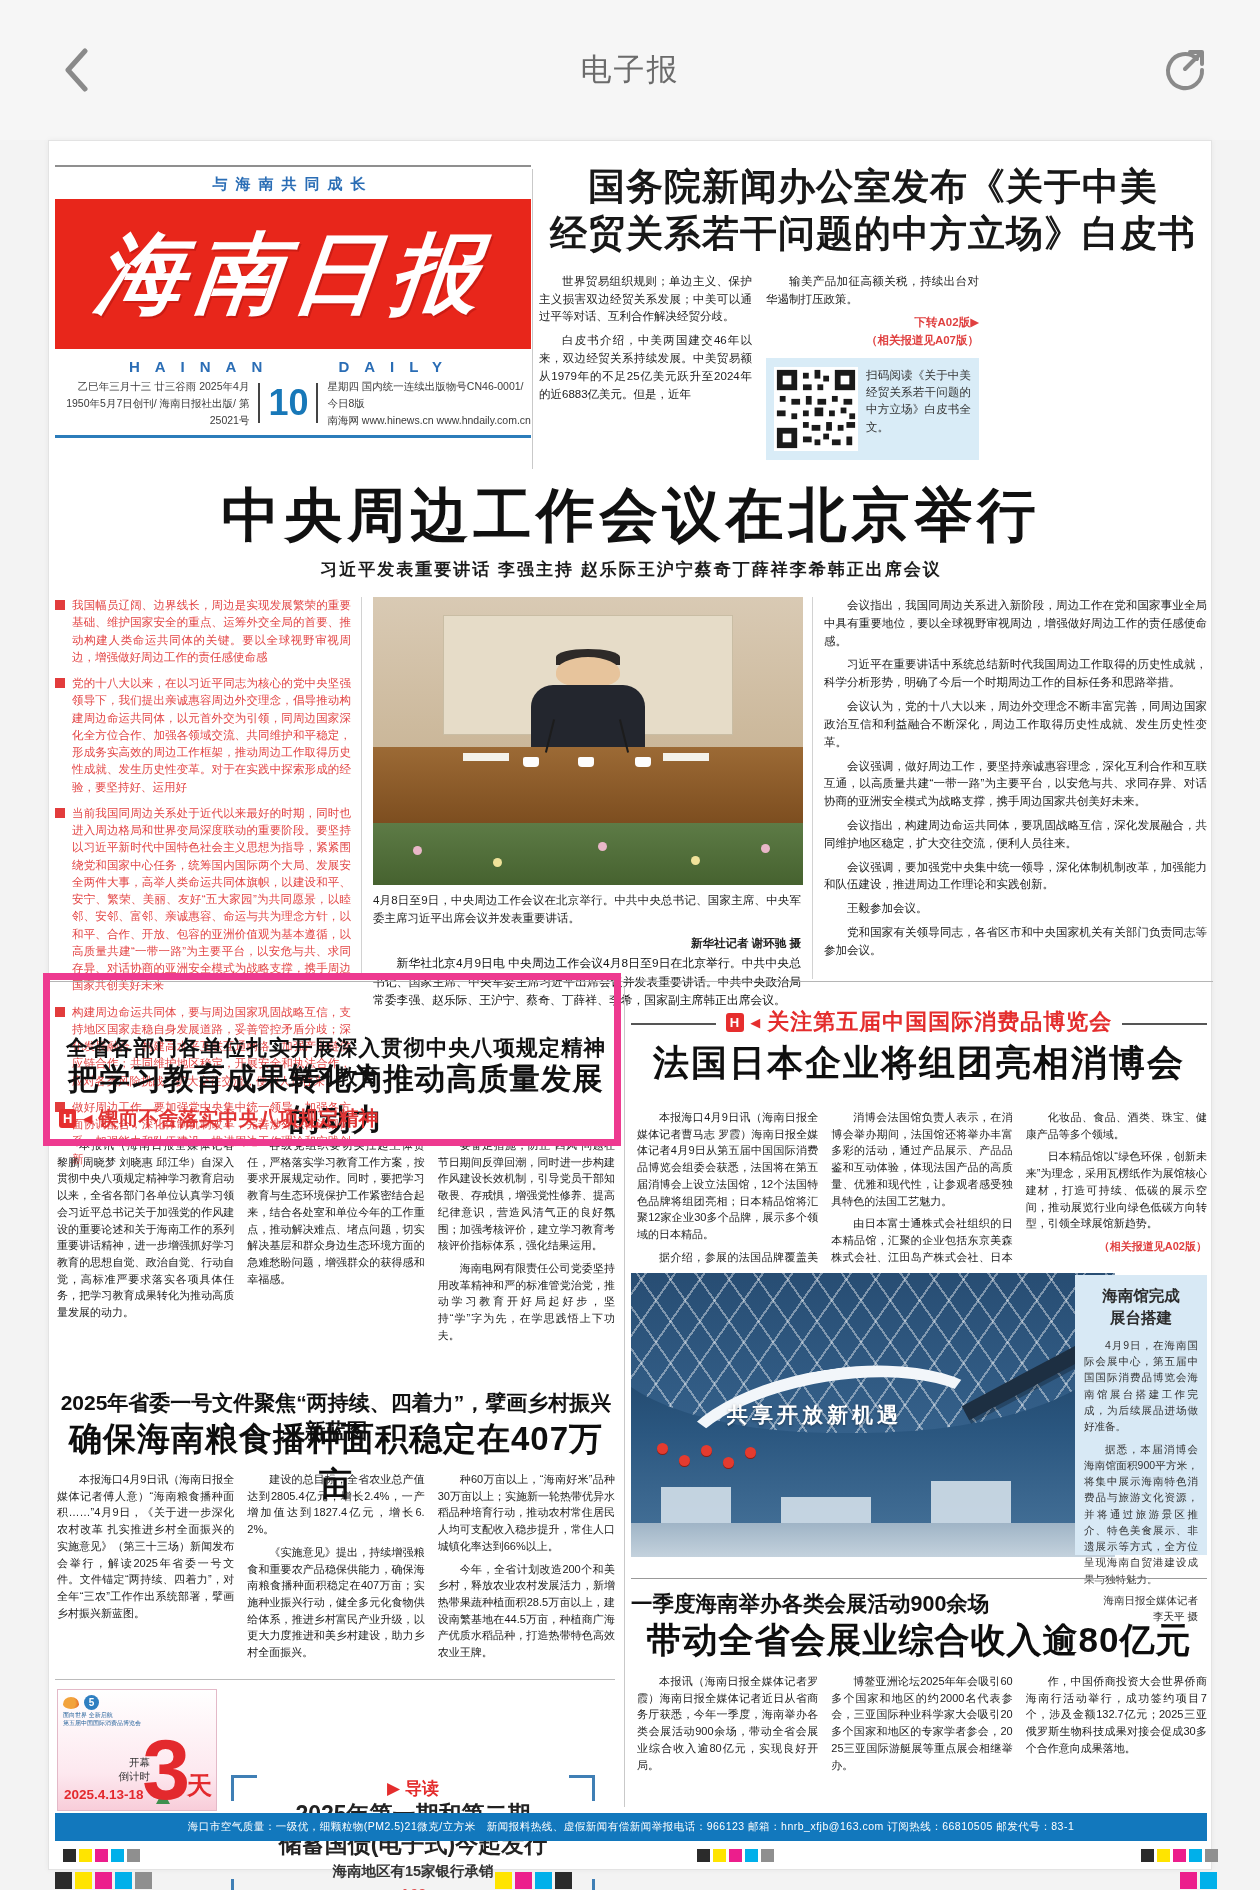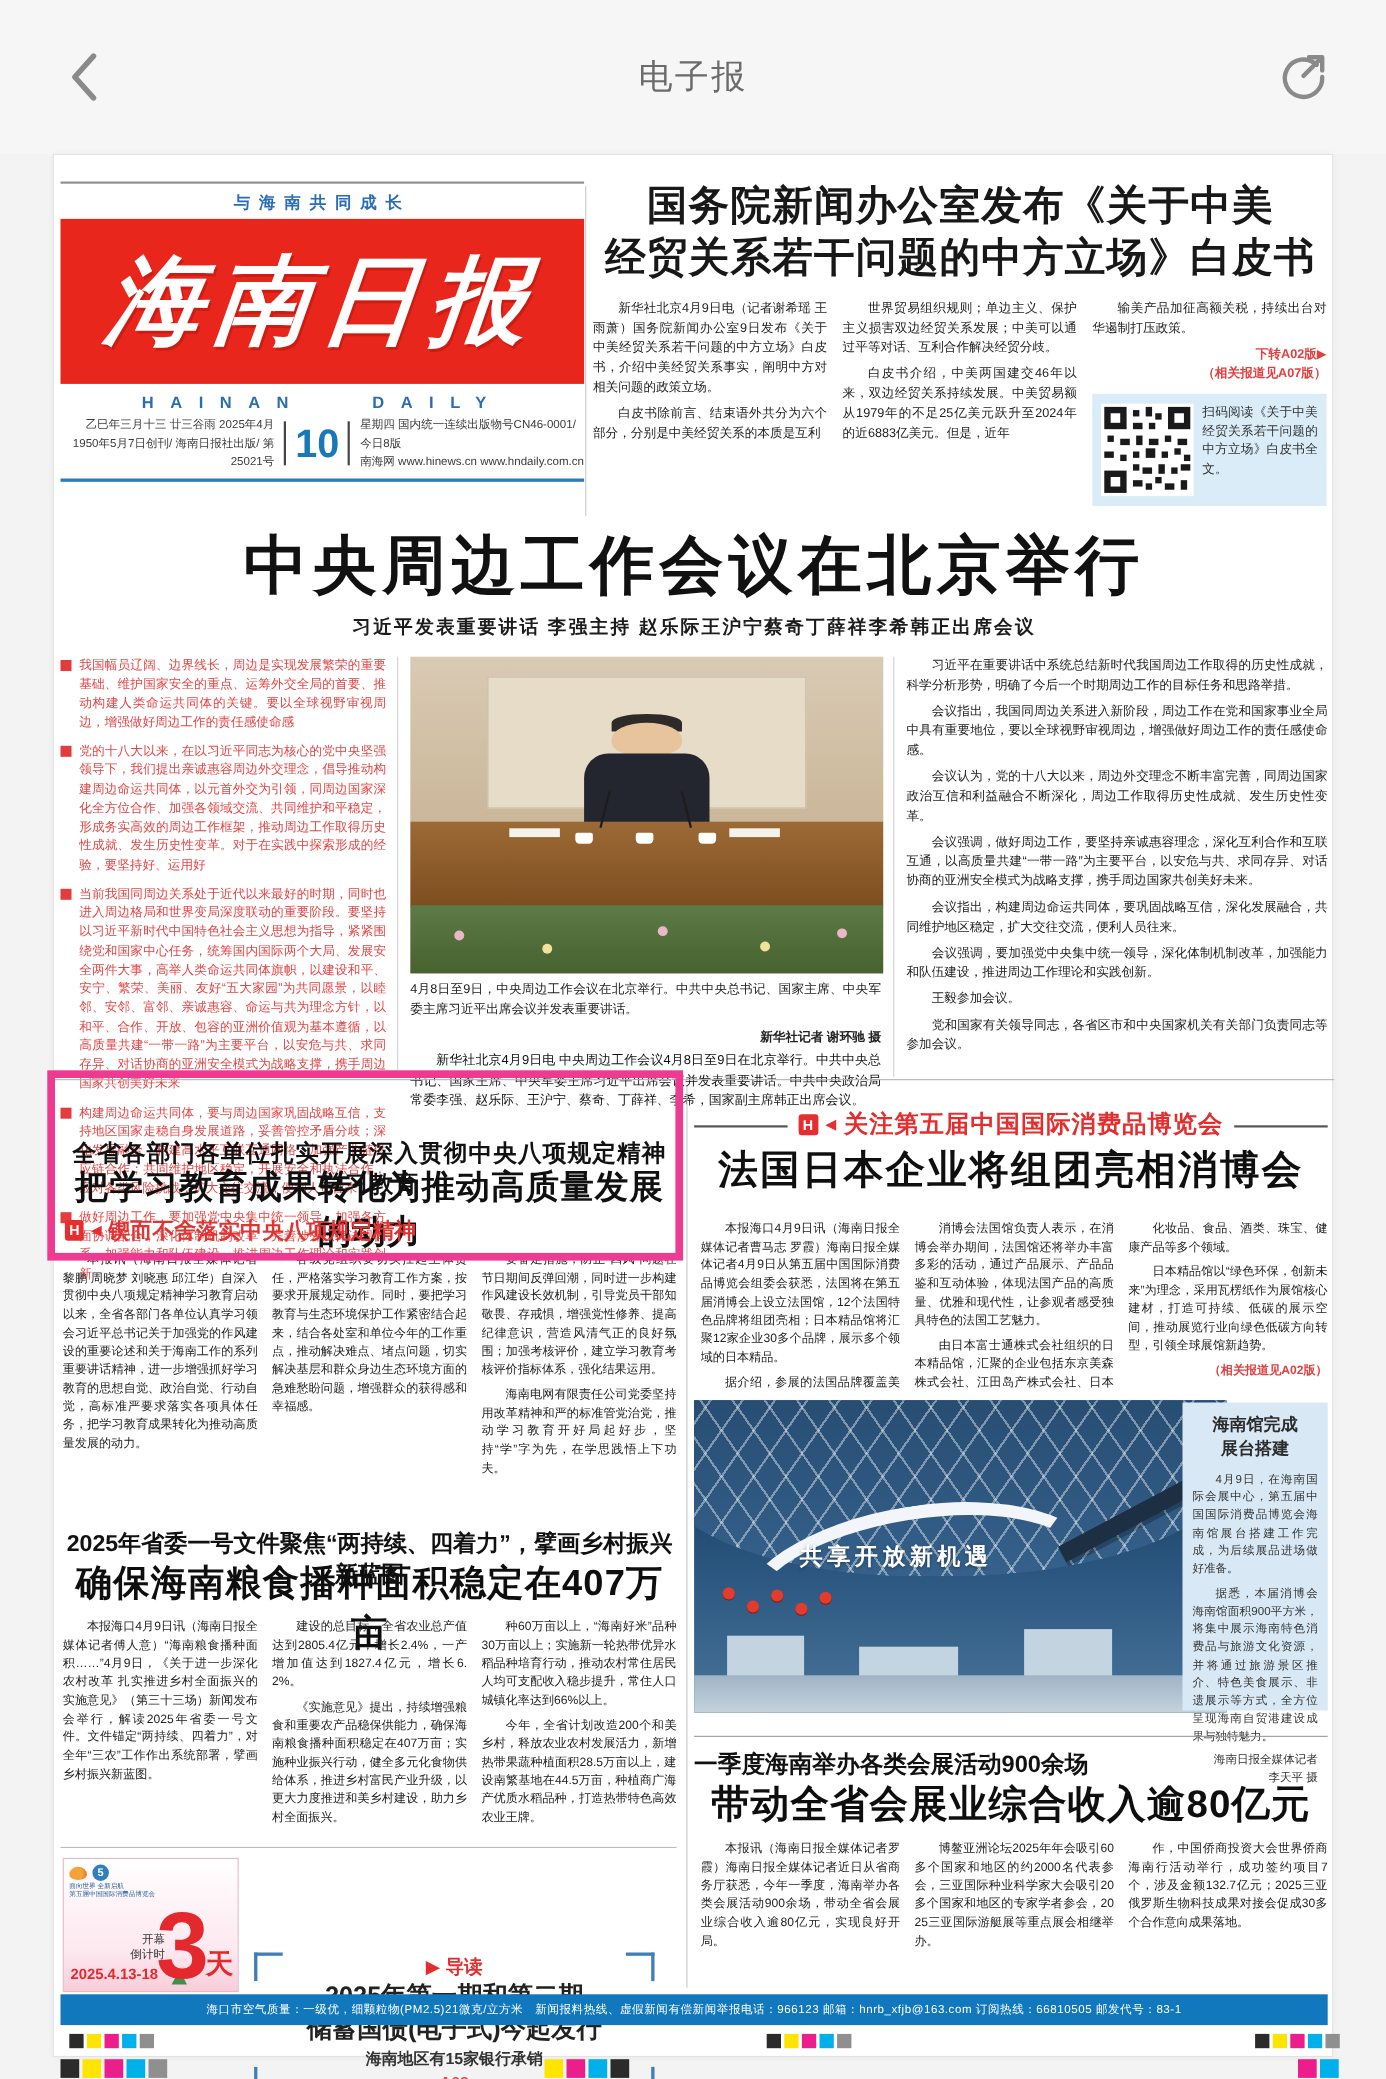--- a/index.html
+++ b/index.html
@@ -183,24 +183,20 @@
   </div>
 
   <div class="abs vdiv" style="left:483px;top:28px;height:300px;"></div>
 
   <div class="wp">
     <h1>
       <div>国务院新闻办公室发布《关于中美</div>
       <div>经贸关系若干问题的中方立场》白皮书</div>
     </h1>
     <div class="wp-cols">
-      <div class="wp-col jt">
-        <p>新华社北京4月9日电（记者谢希瑶 王雨萧）国务院新闻办公室9日发布《关于中美经贸关系若干问题的中方立场》白皮书，介绍中美经贸关系事实，阐明中方对相关问题的政策立场。</p>
-        <p>白皮书除前言、结束语外共分为六个部分，分别是中美经贸关系的本质是互利</p>
-      </div>
       <div class="wp-col jt">
         <p>世界贸易组织规则；单边主义、保护主义损害双边经贸关系发展；中美可以通过平等对话、互利合作解决经贸分歧。</p>
         <p>白皮书介绍，中美两国建交46年以来，双边经贸关系持续发展。中美贸易额从1979年的不足25亿美元跃升至2024年的近6883亿美元。但是，近年</p>
       </div>
       <div class="wp-col jt">
         <p>输美产品加征高额关税，持续出台对华遏制打压政策。</p>
         <div class="wp-jump red">下转A02版▶</div>
         <div class="wp-jump red">（相关报道见A07版）</div>
         <div class="qrbox">
           <svg width="84" height="84" viewBox="0 0 29 29">
@@ -302,22 +298,22 @@
       <div class="caption jt">
         <span>4月8日至9日，中央周边工作会议在北京举行。中共中央总书记、国家主席、中央军委主席习近平出席会议并发表重要讲话。</span>
       </div>
       <div class="caption credit">新华社记者 谢环驰 摄</div>
       <div class="m-body jt">
         <p>新华社北京4月9日电 中央周边工作会议4月8日至9日在北京举行。中共中央总书记、国家主席、中央军委主席习近平出席会议并发表重要讲话。中共中央政治局常委李强、赵乐际、王沪宁、蔡奇、丁薛祥、李希，国家副主席韩正出席会议。</p>
       </div>
     </div>
 
     <div class="m-right jt">
+      <p>会议指出，我国同周边关系进入新阶段，周边工作在党和国家事业全局中具有重要地位，要以全球视野审视周边，增强做好周边工作的责任感使命感。</p>
       <p>习近平在重要讲话中系统总结新时代我国周边工作取得的历史性成就，科学分析形势，明确了今后一个时期周边工作的目标任务和思路举措。</p>
-      <p>会议指出，我国同周边关系进入新阶段，周边工作在党和国家事业全局中具有重要地位，要以全球视野审视周边，增强做好周边工作的责任感使命感。</p>
       <p>会议认为，党的十八大以来，周边外交理念不断丰富完善，同周边国家政治互信和利益融合不断深化，周边工作取得历史性成就、发生历史性变革。</p>
       <p>会议强调，做好周边工作，要坚持亲诚惠容理念，深化互利合作和互联互通，以高质量共建“一带一路”为主要平台，以安危与共、求同存异、对话协商的亚洲安全模式为战略支撑，携手周边国家共创美好未来。</p>
       <p>会议指出，构建周边命运共同体，要巩固战略互信，深化发展融合，共同维护地区稳定，扩大交往交流，便利人员往来。</p>
       <p>会议强调，要加强党中央集中统一领导，深化体制机制改革，加强能力和队伍建设，推进周边工作理论和实践创新。</p>
       <p>王毅参加会议。</p>
       <p>党和国家有关领导同志，各省区市和中央国家机关有关部门负责同志等参加会议。</p>
     </div>
   </div>
 
   <div class="hdiv-main"></div>

